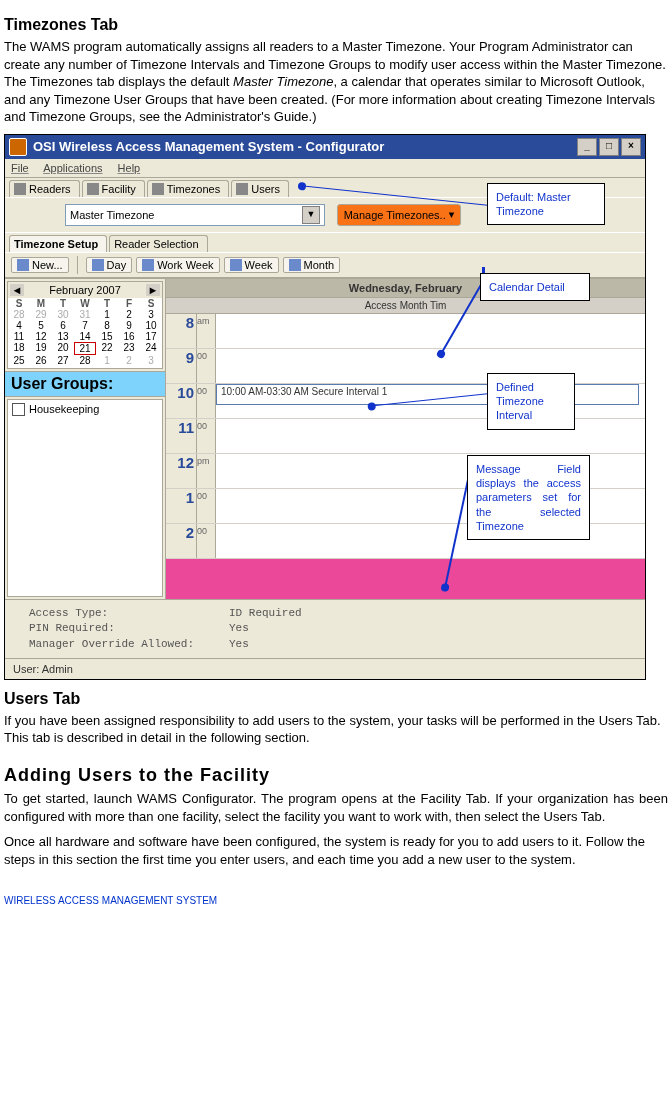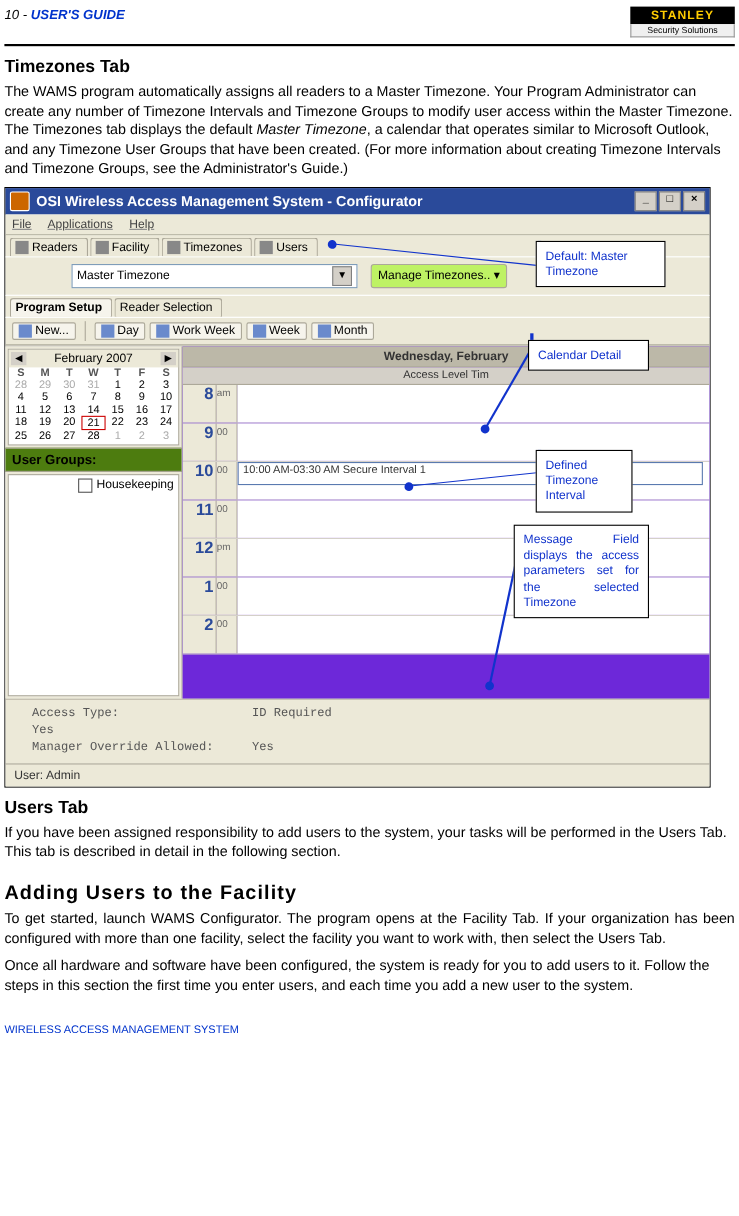--- a/index.html
+++ b/index.html
@@ -151,21 +151,21 @@
   .dropdown .dd-arr {
     width: 16px; height: 16px;
     background: #d4d0c8;
     border: 1px solid #808080;
     text-align: center;
     font-size: 9px;
     line-height: 14px;
   }
   .btn {
     display: inline-flex;
-    background: #bef264;
+    background: #f97316;
     border: 1px solid #aca899;
     font-family: Tahoma, sans-serif;
     font-size: 11px;
     height: 20px;
     align-items: center;
     padding: 0 6px;
     margin-left: 8px;
     border-radius: 3px;
   }
   .subtabs {
@@ -234,42 +234,42 @@
   .mc-grid {
     display: grid;
     grid-template-columns: repeat(7, 1fr);
     text-align: center;
     font-size: 10px;
   }
   .mc-grid .dh { font-weight: bold; color: #555; }
   .mc-grid .muted { color: #aaa; }
   .mc-grid .today { border: 1px solid #c00; }
   .ug-label {
-    background: #4d7c0f;
+    background: #7dd3fc;
     border-top: 1px solid #aca899;
     border-bottom: 1px solid #aca899;
     padding: 3px 6px;
     font-weight: bold;
-    font-size: 12px;
+    font-size: 16px;
   }
   .ug-list {
     background: #fff;
     flex: 1;
     border: 1px solid #aca899;
     margin: 2px;
     font-size: 11px;
   }
-  .ug-item { padding: 3px 4px; display:flex; align-items:center; gap:4px;justify-content:flex-end;}
+  .ug-item { padding: 3px 4px; display:flex; align-items:center; gap:4px;}
   .ug-item .chk { width:11px;height:11px;border:1px solid #555;background:#fff;}
   .cal-right {
     flex: 1;
     display: flex;
     flex-direction: column;
     font-family: Tahoma, sans-serif;
-    background: #6d28d9;
+    background: #ec4899;
     position: relative;
   }
   .day-hdr {
     background: #bcb8a8;
     color: #333;
     text-align: center;
     font-size: 11px;
     font-weight: bold;
     padding: 3px;
     border-bottom: 1px solid #aca899;
@@ -382,50 +382,41 @@
     color: #0033cc;
     font-size: 10px;
     margin-top: 27px;
   }
 </style>
 </head>
 <body>
 
 <div class="page">
 
-  <div class="hdr">
-    <div class="hdr-left">
-      <span>10 - </span><span class="blue">USER'S GUIDE</span>
-    </div>
-    <div class="logo">
-      <div class="top">STANLEY</div>
-      <div class="bot">Security Solutions</div>
-    </div>
-  </div>
 
   <h2 class="section">Timezones Tab</h2>
   <p class="body">
     <span>The WAMS program automatically assigns all readers to a Master Timezone.   Your Program Administrator can create any number of Timezone Intervals and Timezone Groups to modify user access within the Master Timezone.   The Timezones tab displays the default </span><span class="ital">Master Timezone</span><span>, a calendar that operates similar to Microsoft Outlook, and any Timezone User Groups that have been created.   (For more information about creating Timezone Intervals and Timezone Groups, see the Administrator's Guide.)</span>
   </p>
 
   <div class="shot-wrap">
 
     <div class="callout" style="top:48px; right:40px; width:100px;">Default: Master Timezone</div>
     <div class="tick" style="top:48px; right:153px;"></div>
     <div class="line" style="top:70px; right:155px; height:1px; width:190px; transform:rotate(6deg); transform-origin:right;"></div>
 
     <div class="callout" style="top:138px; right:55px; width:92px;">Calendar Detail</div>
     <div class="tick" style="top:132px; right:160px;"></div>
     <div class="line" style="top:148px; right:162px; height:82px; width:2px; transform:rotate(30deg); transform-origin:top;"></div>
 
     <div class="callout" style="top:238px; right:70px; width:70px;">Defined Timezone Interval</div>
     <div class="tick" style="top:238px; right:153px;"></div>
     <div class="line" style="top:258px; right:155px; height:1px; width:120px; transform:rotate(-6deg); transform-origin:right;"></div>
 
-    <div class="callout just" style="top:306px; right:55px; width:105px;">Message Field displays the access parameters set for the selected Timezone</div>
+    <div class="callout just" style="top:320px; right:55px; width:105px;">Message Field displays the access parameters set for the selected Timezone</div>
     <div class="tick" style="top:320px; right:173px;"></div>
     <div class="line" style="top:340px; right:175px; height:115px; width:2px; transform:rotate(12deg); transform-origin:top;"></div>
 
     <div class="titlebar">
       <div class="ticon"></div>
       <span>OSI Wireless Access Management System - Configurator</span>
       <div class="spacer"></div>
       <div class="winbtn">_</div>
       <div class="winbtn">□</div>
       <div class="winbtn">×</div>
@@ -461,21 +452,21 @@
         <span class="dd-text">Master Timezone</span>
         <div class="dd-arr">▼</div>
       </div>
       <div class="btn">
         <span>Manage Timezones..</span>&nbsp;<span>▾</span>
       </div>
     </div>
 
     <div class="subtabs">
       <div class="tab active">
-          <span>Program Setup</span>
+          <span>Timezone Setup</span>
         </div>
       <div class="tab">
           <span>Reader Selection</span>
         </div>
     </div>
 
     <div class="toolbar">
       <div class="tbtn">
           <div class="ic"></div>
           <span>New...</span>
@@ -556,21 +547,21 @@
         <div class="ug-list">
           <div class="ug-item">
             <div class="chk"></div>
             <span>Housekeeping</span>
           </div>
         </div>
       </div>
 
       <div class="cal-right">
         <div class="day-hdr">Wednesday, February</div>
-        <div class="day-sub">Access Level Tim</div>
+        <div class="day-sub">Access Month Tim</div>
         <div class="time-grid" id="time-grid">
             <div class="time-row">
               <div class="hr">8</div>
               <div class="ampm">am</div>
               <div class="slot"></div>
             </div>
             <div class="time-row">
               <div class="hr">9</div>
               <div class="min">00</div>
               <div class="slot"></div>
@@ -605,20 +596,21 @@
           </div>
       </div>
     </div>
 
     <div class="msgbar">
       <div class="row">
           <div class="k">Access Type:</div>
           <div>ID Required</div>
         </div>
       <div class="row">
+          <div class="k">PIN Required:</div>
           <div>Yes</div>
         </div>
       <div class="row">
           <div class="k">Manager Override Allowed:</div>
           <div>Yes</div>
         </div>
     </div>
 
     <div class="statusbar">
       <span>User: Admin</span>

